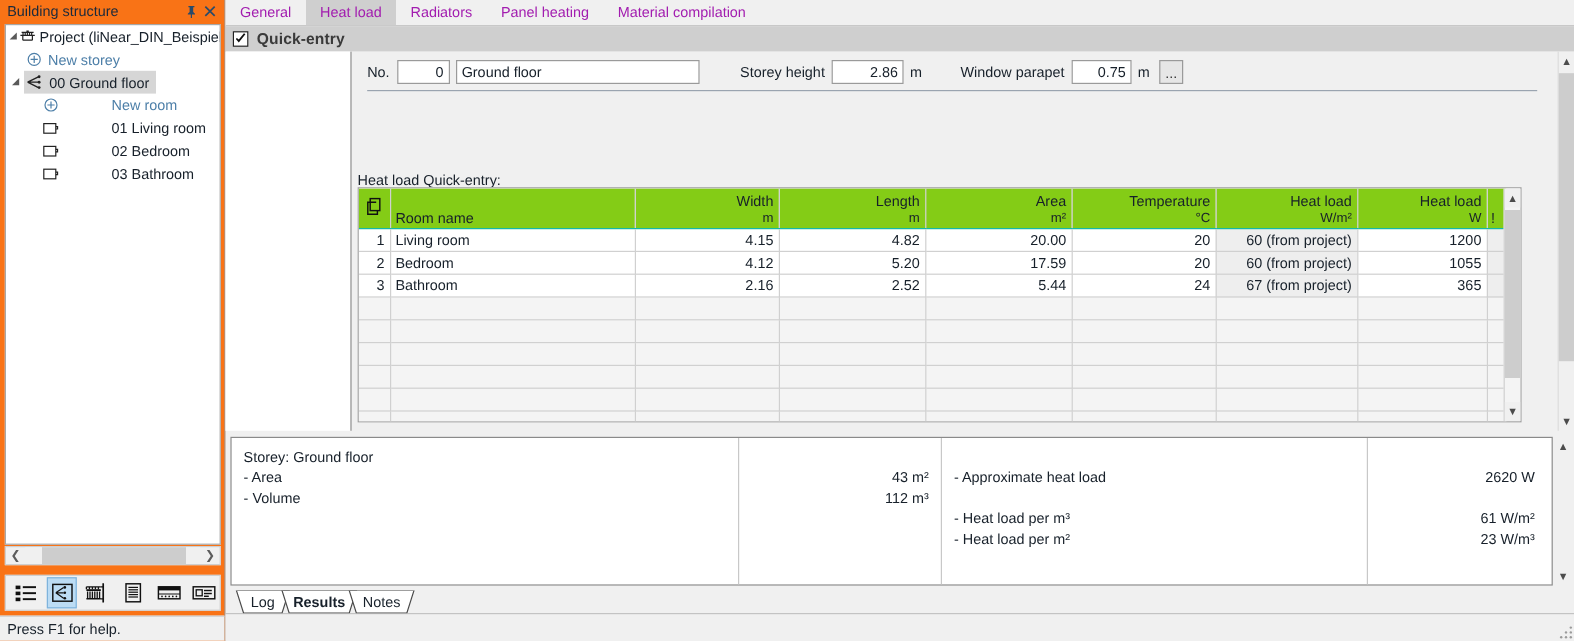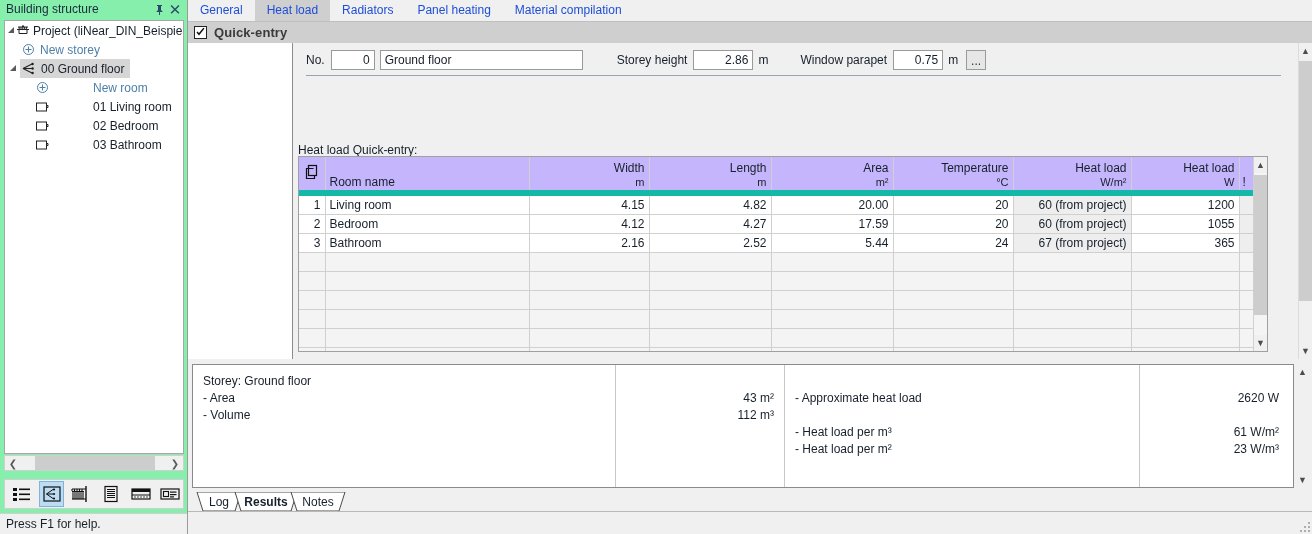--- a/index.html
+++ b/index.html
@@ -5,21 +5,21 @@
   html,body{margin:0;padding:0;}
   body{
     width:1312px;height:534px;overflow:hidden;
     font-family:"Liberation Sans", sans-serif;
     font-size:12px;color:#17202a;background:#f0f0f0;
     -webkit-font-smoothing:antialiased;
   }
   .app{position:relative;width:1312px;height:534px;}
 
   
-  .dock{position:absolute;left:0;top:0;width:188px;height:534px;background:#86efac;
+  .dock{position:absolute;left:0;top:0;width:188px;height:534px;background:#f97316;
         border-right:1px solid #9a9a9a;box-sizing:border-box;}
   .dock-title{height:18px;display:flex;align-items:center;padding:0 4px 0 6px;
         font-size:12px;color:#1b2a3c;}
   .dock-title .t{flex:1;white-space:nowrap;overflow:hidden;}
   .dock-btn{width:16px;height:16px;display:flex;align-items:center;justify-content:center;
         color:#2a4a6a;cursor:pointer;}
   .dock-btn svg{display:block;}
 
   .tree{position:absolute;left:4px;top:20px;width:180px;height:434px;background:#fff;
         border:1px solid #a7a7a7;box-sizing:border-box;overflow:hidden;}
@@ -48,21 +48,21 @@
 
   .statusbar{position:absolute;left:0;top:513px;width:187px;height:21px;background:#f0f0f0;
         border-top:1px solid #cfcfcf;box-sizing:border-box;display:flex;align-items:center;padding-left:6px;
         font-size:12px;color:#17202a;}
 
   
   .main{position:absolute;left:188px;top:0;width:1124px;height:534px;background:#f0f0f0;}
 
   .tabs{height:22px;background:#f0f0f0;display:flex;align-items:flex-end;
         border-bottom:1px solid #bfbfbf;box-sizing:border-box;}
-  .tab{height:22px;line-height:22px;padding:0 12px;font-size:12px;color:#1d4ed8;cursor:pointer;}
+  .tab{height:22px;line-height:22px;padding:0 12px;font-size:12px;color:#a21caf;cursor:pointer;}
   .tab.active{background:#cfcfcf;}
 
   .qe-bar{position:absolute;left:0;top:22px;width:1124px;height:21px;background:#cfcfcf;
         display:flex;align-items:center;padding-left:6px;box-sizing:border-box;}
   .cbx{width:13px;height:13px;border:1px solid #222;background:#fff;display:flex;
         align-items:center;justify-content:center;margin-right:7px;box-sizing:border-box;cursor:pointer;}
   .cbx svg{display:block;}
   .qe-title{font-size:13px;font-weight:bold;color:#3a3a3a;letter-spacing:.1px;}
 
   .content{position:absolute;left:0;top:43px;width:1110px;height:316px;background:#f0f0f0;}
@@ -79,22 +79,22 @@
         line-height:12px;cursor:pointer;padding-bottom:2px;}
   .hr{position:absolute;left:118px;top:32px;width:975px;height:1px;background:#9aa4b0;}
 
   .tbl-caption{position:absolute;left:110px;top:100px;font-size:12px;color:#17202a;}
 
   .grid{position:absolute;left:110px;top:113px;width:970px;height:196px;
         background:#fff;border:1px solid #a0a0a0;box-sizing:border-box;overflow:hidden;}
   table.g{border-collapse:collapse;width:956px;table-layout:fixed;}
   table.g th,table.g td{border-right:1px solid #d0d0d0;border-bottom:1px solid #d0d0d0;
         font-weight:normal;font-size:12px;color:#17202a;padding:0;height:18px;}
-  table.g thead th{background:#c4b5fd;height:32px;vertical-align:bottom;padding:0 4px 1px 4px;
-        border-bottom:6px solid #14b8a6;line-height:14px;}
+  table.g thead th{background:#84cc16;height:32px;vertical-align:bottom;padding:0 4px 1px 4px;
+        border-bottom:1px solid #14b8a6;line-height:14px;}
   table.g thead th.r{text-align:right;}
   table.g thead th.l{text-align:left;}
   .unit{display:block;font-size:11px;}
   table.g td{padding:0 4px;background:#fff;}
   table.g td.r{text-align:right;}
   table.g tr.empty td{background:#f4f4f4;height:18px;}
   table.g td.shade{background:#eeeeee;}
   .rowhdr{width:26px;text-align:right;background:#f1f1f1;padding-right:5px;}
 
   .gridscroll{position:absolute;right:0;top:0;width:14px;height:194px;background:#f4f4f4;
@@ -421,21 +421,21 @@
               <td class="r">20.00</td>
               <td class="r">20</td>
               <td class="r shade">60 (from project)</td>
               <td class="r">1200</td>
               <td class="shade"></td>
             </tr>
             <tr>
               <td class="rowhdr">2</td>
               <td>Bedroom</td>
               <td class="r">4.12</td>
-              <td class="r">4.27</td>
+              <td class="r">5.20</td>
               <td class="r">17.59</td>
               <td class="r">20</td>
               <td class="r shade">60 (from project)</td>
               <td class="r">1055</td>
               <td class="shade"></td>
             </tr>
             <tr>
               <td class="rowhdr">3</td>
               <td>Bathroom</td>
               <td class="r">2.16</td>

